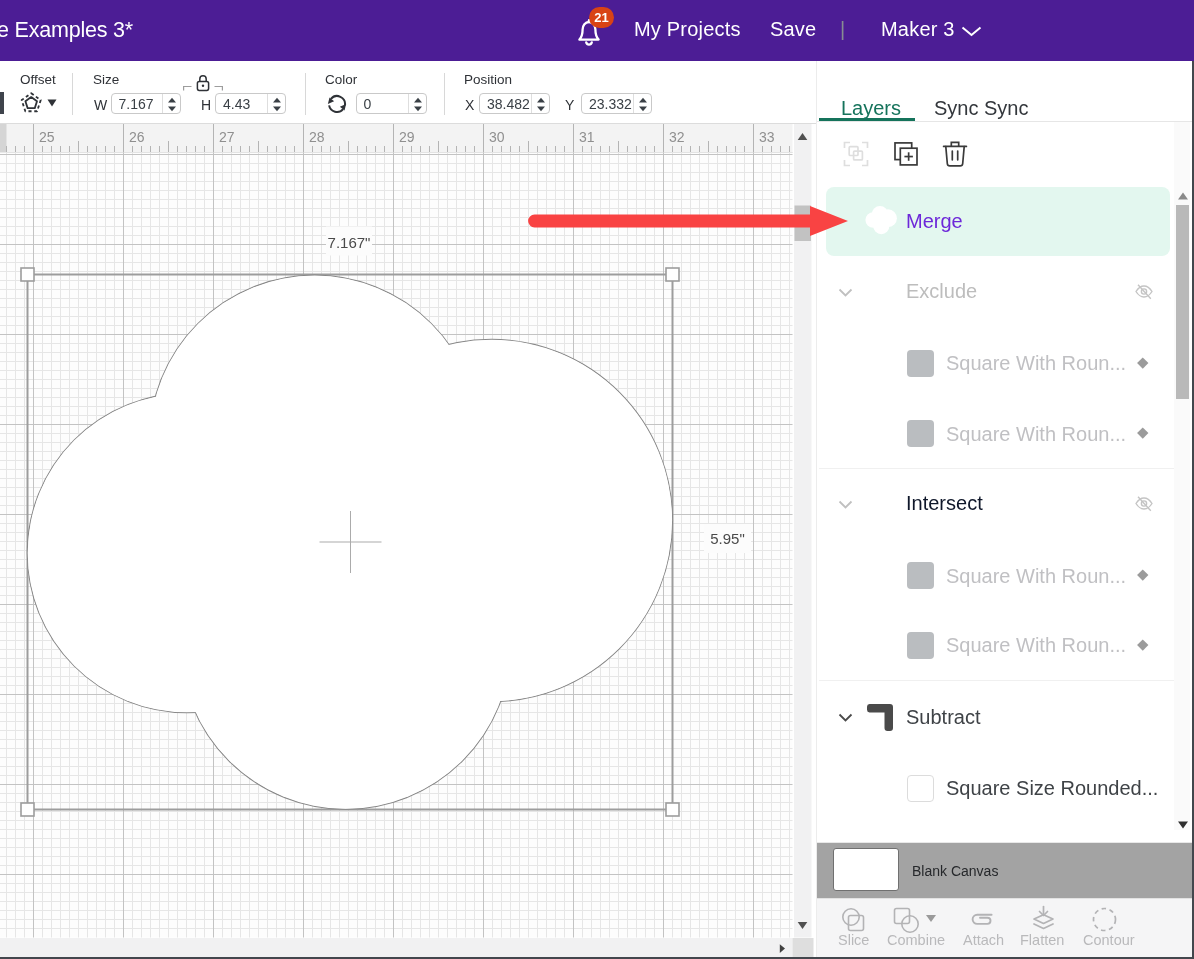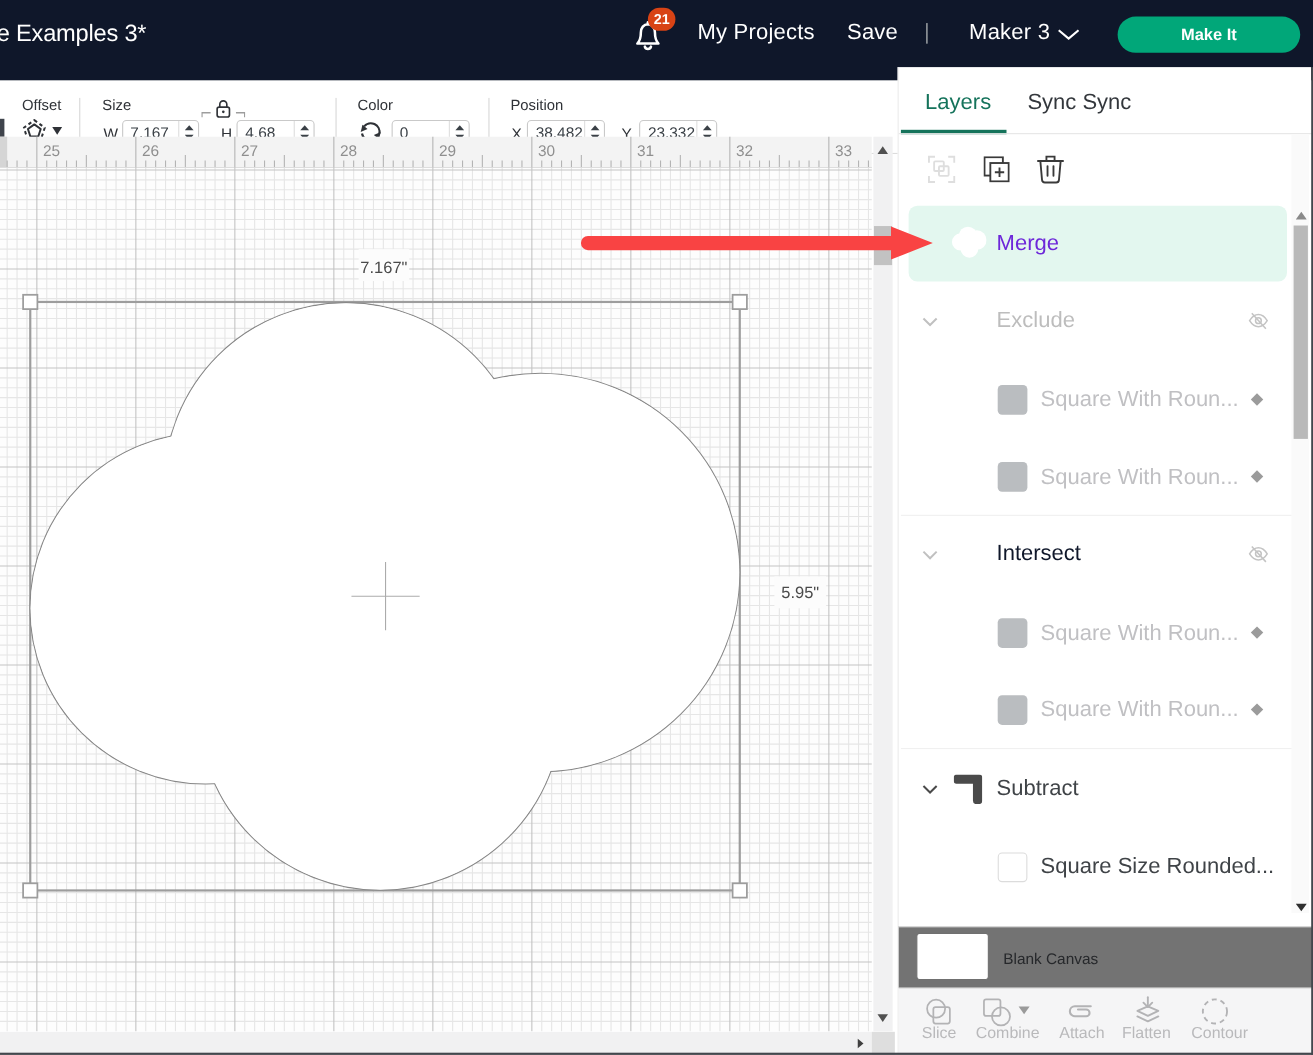--- a/index.html
+++ b/index.html
@@ -2,51 +2,51 @@
 <html><head>
 <meta charset="utf-8">
 <style>
   * { margin:0; padding:0; box-sizing:border-box; }
   html,body { width:1194px; height:959px; overflow:hidden; background:#fff;
     font-family:"Liberation Sans", sans-serif; }
   .abs { position:absolute; }
   #page { position:relative; width:1194px; height:959px; }
 
   
-  #topbar { position:absolute; left:0; top:0; width:1194px; height:73px; background:#0f172a; }
+  #topbar { position:absolute; left:0; top:0; width:1194px; height:63px; background:#4c1d95; }
   #title { position:absolute; left:-3px; top:18px; color:#fff; font-size:21.5px; font-weight:500; letter-spacing:-0.2px;}
   .navtxt { position:absolute; top:18px; color:#fff; font-size:20px; font-weight:500; letter-spacing:.2px; }
   #makeit { position:absolute; left:1016px; top:14.5px; width:166px; height:33px; background:#01a779;
     border-radius:17px; color:#fff; font-size:15px; font-weight:700; text-align:center; line-height:33px; }
   #badge { position:absolute; left:589px; top:7px; width:25px; height:21px; background:#d84315; border-radius:11px;
     color:#fff; font-size:13px; font-weight:700; text-align:center; line-height:21px; }
 
   
   #toolbar { position:absolute; left:0; top:61px; width:1194px; height:63px; background:#fff;
-    border-bottom:1px solid #dcdcdc;margin-top:16px; }
+    border-bottom:1px solid #dcdcdc; }
   .tlabel { position:absolute; top:11px; font-size:13.5px; color:#2f3237; }
   .flabel { position:absolute; top:36px; font-size:14px; color:#2f3237; }
   .vsep { position:absolute; top:12px; height:42px; width:1px; background:#d8d8d8; }
   .inpbox { position:absolute; top:31.5px; height:21px; background:#fff; border:1px solid #c9c9c9;
     border-radius:4px; font-size:14px; color:#3a4046; }
   .inpbox .val { position:absolute; left:7px; top:2.5px; }
   .inpbox .sep { position:absolute; right:17px; top:0; bottom:0; width:1px; background:#dedede; }
 
   
   #panel { position:absolute; left:816px; top:61px; width:376px; height:898px; background:#fff;
     border-left:1px solid #ececec; }
   #tabline { position:absolute; left:0px; top:60px; width:376px; height:1px; background:#e6e6e6; }
   #tabunderline { position:absolute; left:2px; top:56.5px; width:96px; height:4px; background:#15735b; }
-  .tab { position:absolute; top:21px; font-size:20px; }
+  .tab { position:absolute; top:36px; font-size:20px; }
   .rowtxt { position:absolute; font-size:20px; }
   .sqicon { position:absolute; left:90px; width:27px; height:27px; border-radius:4px; }
   .diamond { position:absolute; left:322px; width:7.5px; height:7.5px; background:#9b9b9b; transform:rotate(45deg); }
   .sepline { position:absolute; left:2px; width:356px; height:1px; background:#f0f0f0; }
 
-  #blankrow { position:absolute; left:0; top:781px; width:376px; height:56px; background:#737373;
+  #blankrow { position:absolute; left:0; top:781px; width:376px; height:56px; background:#a3a3a3;
     border-top:1px solid #e8e8e8; }
   #btoolbar { position:absolute; left:0; top:837px; width:376px; height:61px; background:#f5f5f6;
     border-top:1px solid #e2e2e2; }
   .blabel { position:absolute; top:33px; font-size:14.5px; color:#b9b9bb; }
 
   
   #rightedge { position:absolute; left:1192px; top:61px; width:2px; height:898px; background:#43474d; }
   #bottomedge { position:absolute; left:0; top:956.5px; width:1194px; height:2.5px; background:#43474d; }
 </style>
 </head>
@@ -63,21 +63,20 @@
       </g>
     </svg>
     <div id="badge">21</div>
     <div class="navtxt" style="left:634px">My Projects</div>
     <div class="navtxt" style="left:770px">Save</div>
     <div class="navtxt" style="left:840px; color:#878c92; font-weight:400">|</div>
     <div class="navtxt" style="left:881px">Maker 3</div>
     <svg class="abs" style="left:961px;top:26px" width="21" height="11" viewBox="0 0 21 11">
       <path d="M1.5 1.5 L10.5 9 L19.5 1.5" fill="none" stroke="#fff" stroke-width="2"></path>
     </svg>
-    <div id="makeit">Make It</div>
   </div>
 
   <div id="toolbar">
     <div class="tlabel" style="left:20px">Offset</div>
     <svg class="abs" style="left:20px;top:31px" width="23" height="23" viewBox="0 0 23 23">
       <g fill="none" stroke="#2f3237" stroke-linejoin="round">
         <path d="M11.2 1.2 L20.7 8.1 L17.07 19.27 L5.33 19.27 L1.7 8.1 Z" stroke-width="1.8" stroke-dasharray="3.1 2.7"></path>
         <path d="M11.2 5.1 L17.0 9.31 L14.78 16.13 L7.62 16.13 L5.4 9.31 Z" stroke-width="1.8"></path>
       </g>
     </svg>
@@ -103,21 +102,21 @@
         <path d="M39.4 17.5 L39.4 13.5 L31.5 13.5"></path>
       </g>
       <g fill="none" stroke="#2f3237" stroke-width="1.5">
         <rect x="14.4" y="8.4" width="11.2" height="9" rx="1.8"></rect>
         <path d="M16.8 8.2 L16.8 5.9 A3.2 3.2 0 0 1 23.2 5.9 L23.2 8.2"></path>
       </g>
       <circle cx="20" cy="12.7" r="1.2" fill="#2f3237"></circle>
     </svg>
     <div class="flabel" style="left:201px">H</div>
     <div class="inpbox" style="left:215px; width:71px">
-        <span class="val">4.68</span>
+        <span class="val">4.43</span>
         <span class="sep"></span>
       </div>
     <svg class="abs" style="left:272px;top:35.5px" width="10" height="15" viewBox="0 0 10 15">
       <path d="M1 5.5 L5 0.8 L9 5.5 Z" fill="#3a4046"></path>
         <path d="M1 9.5 L5 14.2 L9 9.5 Z" fill="#3a4046"></path>
     </svg>
     <div class="vsep" style="left:304.5px"></div>
 
     <div class="tlabel" style="left:325px">Color</div>
     <svg class="abs" style="left:327px;top:33px" width="20" height="20" viewBox="0 0 20 20">

